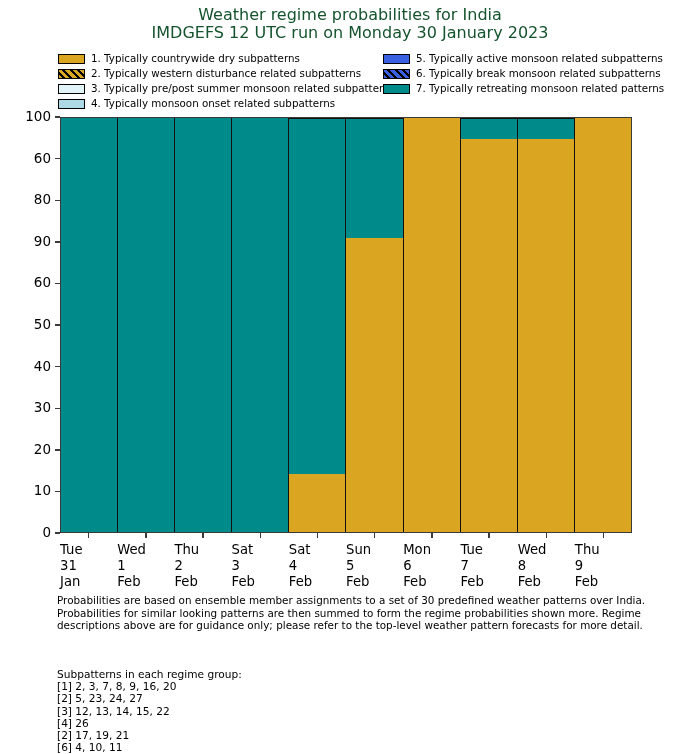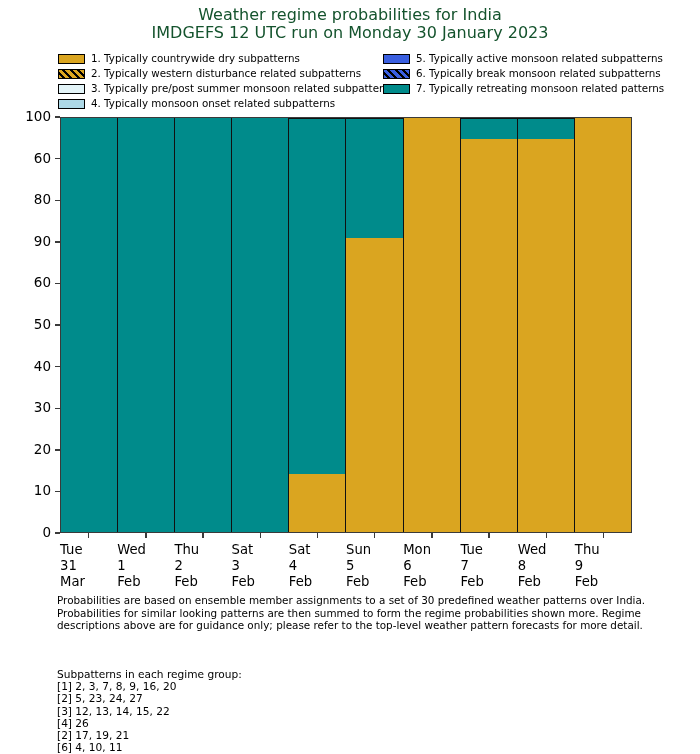--- a/index.html
+++ b/index.html
@@ -313,21 +313,21 @@
         <div class="seg" style="background: rgb(218, 165, 32); bottom: 0%; height: 100%;"></div>
       </div>
     </div>
 </div>
 
 <div id="x-ticks">
     <div class="xtick">
       <span class="xtick-mark"></span>
       <div>Tue</div>
       <div>31</div>
-      <div>Mar</div>
+      <div>Jan</div>
     </div>
     <div class="xtick">
       <span class="xtick-mark"></span>
       <div>Wed</div>
       <div>1</div>
       <div>Feb</div>
     </div>
     <div class="xtick">
       <span class="xtick-mark"></span>
       <div>Thu</div>

